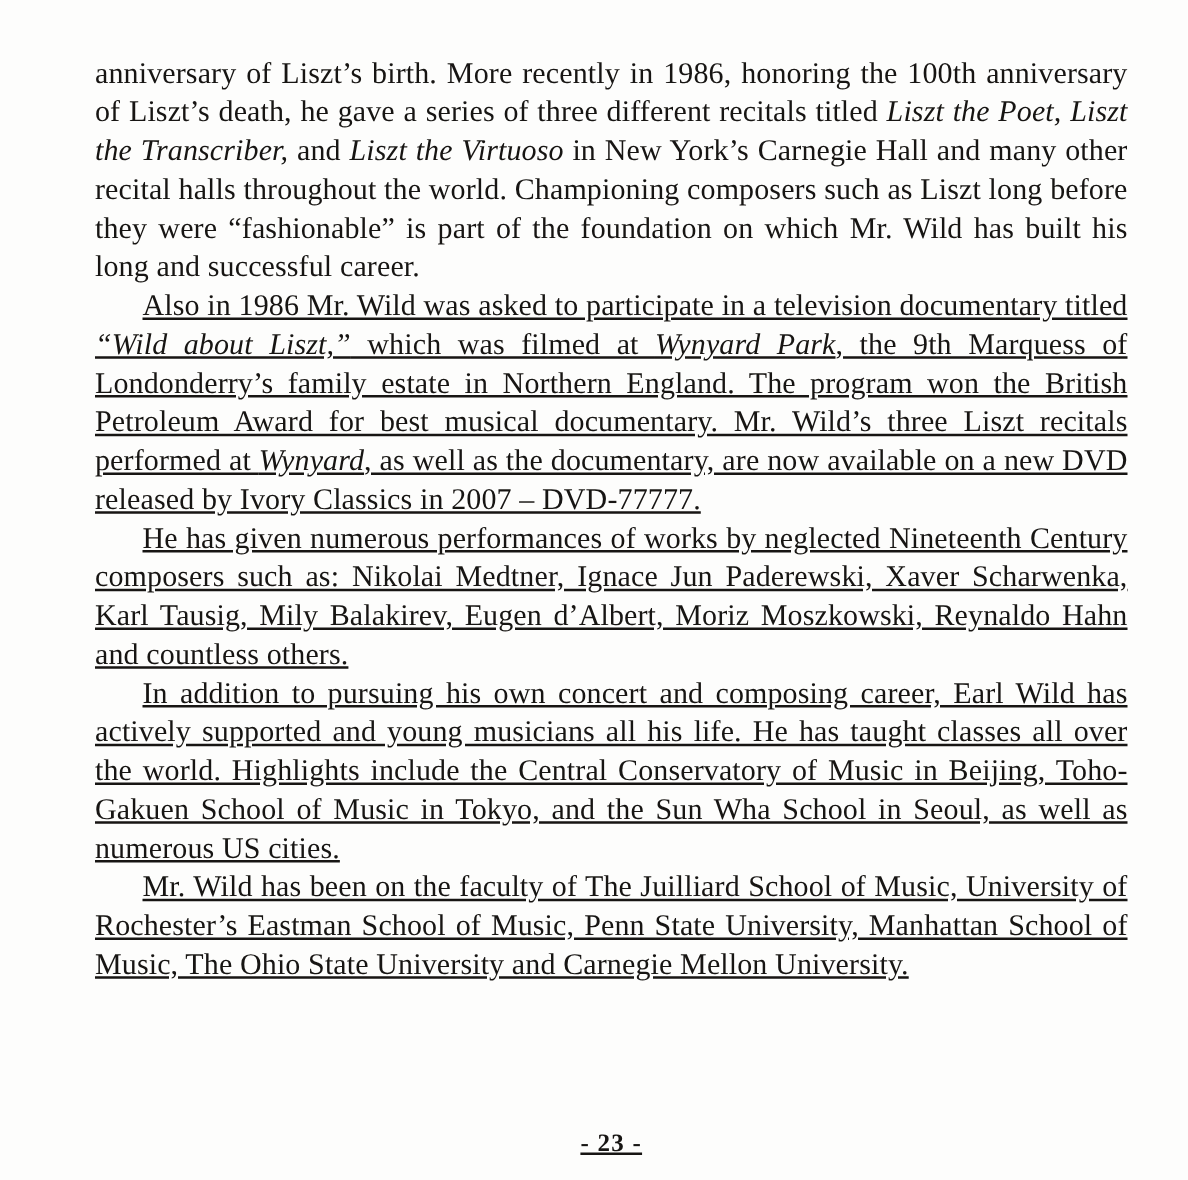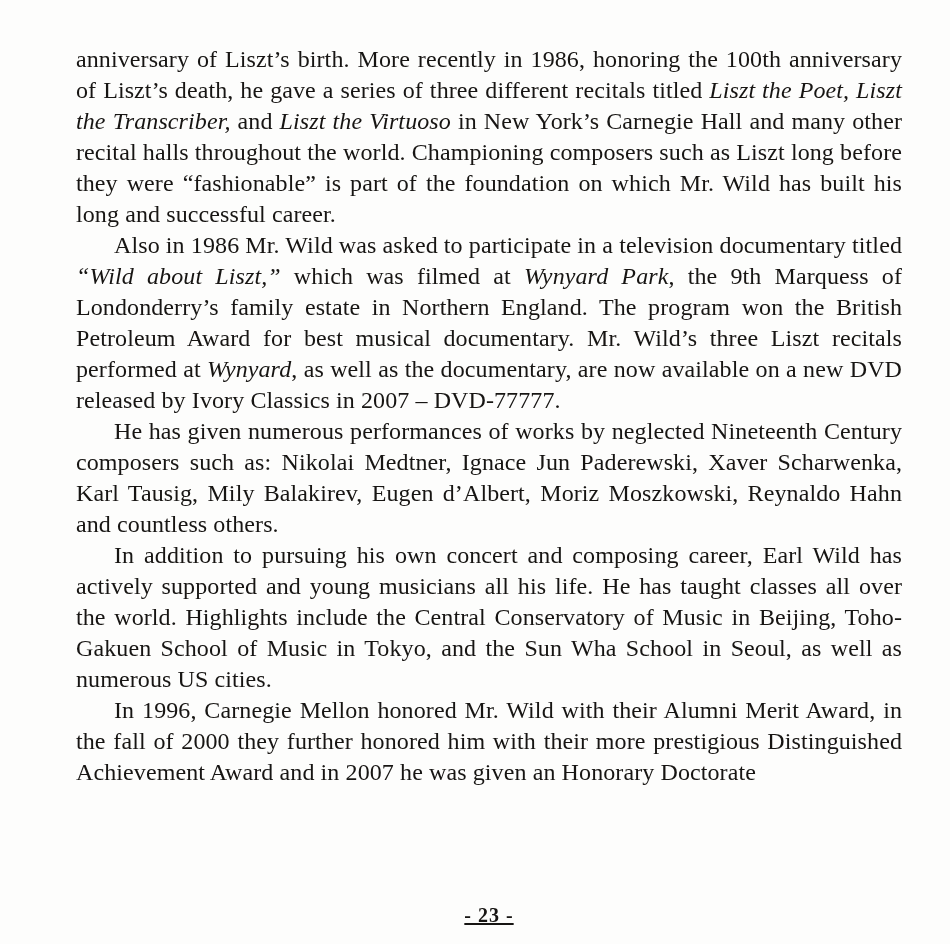--- a/index.html
+++ b/index.html
@@ -29,20 +29,21 @@
   }
   p.para {
     margin: 0;
     font-size: 24px;
     line-height: 31px;
     text-align: justify;
     letter-spacing: 0.1px;
   }
   p.para.indent {
     text-indent: 38px;
+    text-decoration: underline;
   }
   p.para em {
     font-style: italic;
   }
   .page-footer {
     flex: 0 0 auto;
     text-align: center;
     font-size: 20px;
     font-weight: bold;
     line-height: 26px;
@@ -53,16 +54,16 @@
 </style>
 </head>
 <body>
 
 <div class="page">
   <div class="text-block">
       <p class="para"><span>anniversary of Liszt’s birth.  More recently in 1986, honoring the 100th anniversary of Liszt’s death, he gave a series of  three different recitals titled </span><em>Liszt the Poet, Liszt the Transcriber,</em><span> and </span><em>Liszt the Virtuoso</em><span>  in  New York’s Carnegie Hall and many other recital halls throughout the world.  Championing composers such as Liszt long before they were “fashionable” is part of the foundation on which Mr. Wild has built his long and successful career.</span></p>
       <p class="para indent"><span>Also in 1986 Mr. Wild was asked to participate in a television documentary titled </span><em>“Wild about Liszt,”</em><span> which was filmed at </span><em>Wynyard Park</em><span>, the 9th Marquess of Londonderry’s family estate in Northern England. The program won the British Petroleum Award for best musical documentary. Mr. Wild’s three Liszt recitals performed at </span><em>Wynyard</em><span>, as well as the documentary, are now available on a new DVD released by Ivory Classics in 2007 – DVD-77777.</span></p>
       <p class="para indent"><span>He has given numerous performances of works by neglected Nineteenth Century composers such as: Nikolai Medtner, Ignace Jun Paderewski, Xaver Scharwenka, Karl Tausig, Mily Balakirev, Eugen d’Albert, Moriz Moszkowski, Reynaldo Hahn and countless others.</span></p>
       <p class="para indent"><span>In addition to pursuing his own concert and composing career, Earl Wild has actively supported and young musicians all his life.  He has taught classes all over the world.  Highlights include the Central Conservatory of Music in Beijing, Toho-Gakuen School of Music in Tokyo, and the Sun Wha School in Seoul, as well as numerous US cities.</span></p>
-      <p class="para indent"><span>In 1996, Carnegie Mellon honored Mr. Wild with their Alumni Merit Award, in the fall of 2000 they further honored him with their more prestigious Distinguished Achievement Award and in 2007 he was given an Honorary Doctorate</span></p>
+      <p class="para indent"><span>Mr. Wild has been on the faculty of The Juilliard School of Music, University of Rochester’s Eastman School of Music, Penn State University, Manhattan School of Music, The Ohio State University and Carnegie Mellon University.</span></p>
     </div>
   <div class="page-footer">- 23 -</div>
 </div>
 
 </body></html>

